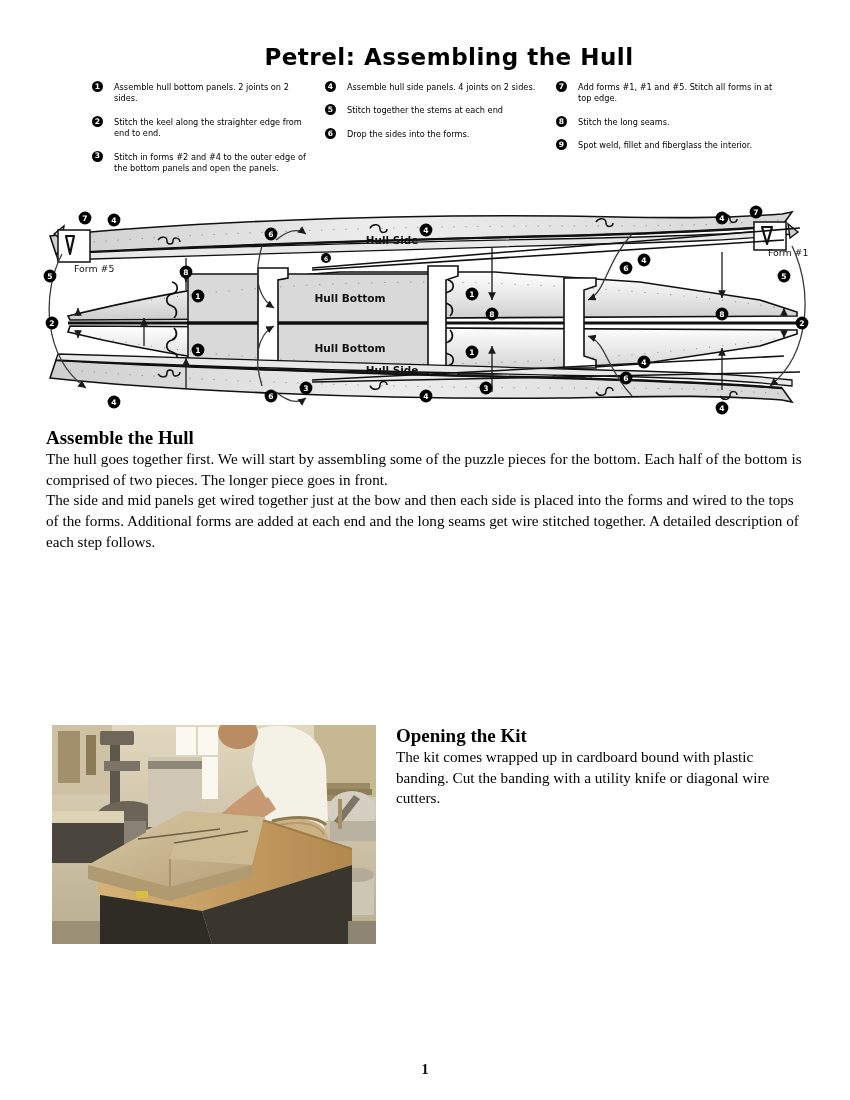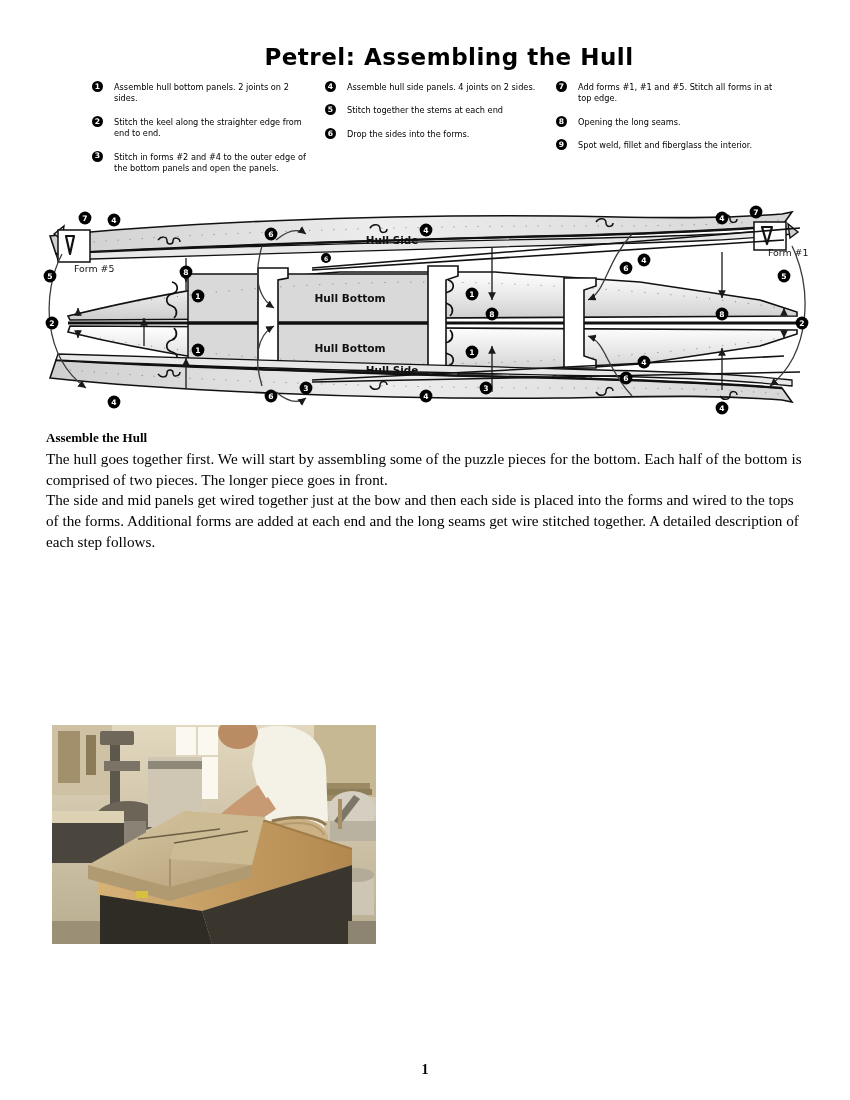--- a/index.html
+++ b/index.html
@@ -37,21 +37,21 @@
     display:flex;align-items:center;justify-content:center;
     font-family:"DejaVu Sans",sans-serif;
   }
   .instr .txt{display:block;}
 
   
   #diagram{position:absolute;left:40px;top:196px;width:775px;height:222px;}
   #diagram svg{display:block;}
 
   
-  .sec-head{font-weight:bold;font-size:13px;}
+  .sec-head{font-weight:bold;font-size:19px;}
   #body-text{position:absolute;left:46px;top:428px;width:760px;font-size:15.2px;line-height:20.8px;}
   #body-text p{margin:0;}
 
   
   #photo{
     position:absolute;left:52px;top:725px;width:324px;height:219px;
     overflow:hidden;background:#b7a98c;
   }
   #photo svg{display:block;}
   #kit-text{position:absolute;left:396px;top:726px;width:410px;font-size:15.2px;line-height:20.8px;}
@@ -100,21 +100,21 @@
     </div>
   </div>
 
   <div class="instr-col" id="col3">
     <div class="instr">
       <span class="num">7</span>
       <span class="txt">Add forms #1, #1 and #5. Stitch all forms in at top edge.</span>
     </div>
     <div class="instr">
       <span class="num">8</span>
-      <span class="txt">Opening the long seams.</span>
+      <span class="txt">Stitch the long seams.</span>
     </div>
     <div class="instr">
       <span class="num">9</span>
       <span class="txt">Spot weld, fillet and fiberglass the interior.</span>
     </div>
   </div>
 
   <div id="diagram">
     <svg width="775" height="222" viewBox="0 0 775 222" xmlns="http://www.w3.org/2000/svg">
       <defs>
@@ -483,16 +483,20 @@
       <path d="M118,134 L118,162" stroke="#97825e" stroke-width="1.2" fill="none"></path>
 
       <rect x="84" y="166" width="12" height="7" fill="#d8c03f"></rect>
 
       <rect x="0" y="196" width="48" height="23" fill="#9b8f76"></rect>
       <rect x="296" y="196" width="28" height="23" fill="#8d8husk"></rect>
       <rect x="296" y="196" width="28" height="23" fill="#8d8571"></rect>
     </svg>
   </div>
 
+  <div id="kit-text">
+    <p class="sec-head">Opening the Kit</p>
+    <p>The kit comes wrapped up in cardboard bound with plastic banding. Cut the banding with a utility knife or diagonal wire cutters.</p>
+  </div>
 
   <div id="page-num">1</div>
 
 </div>
 
 </body></html>

